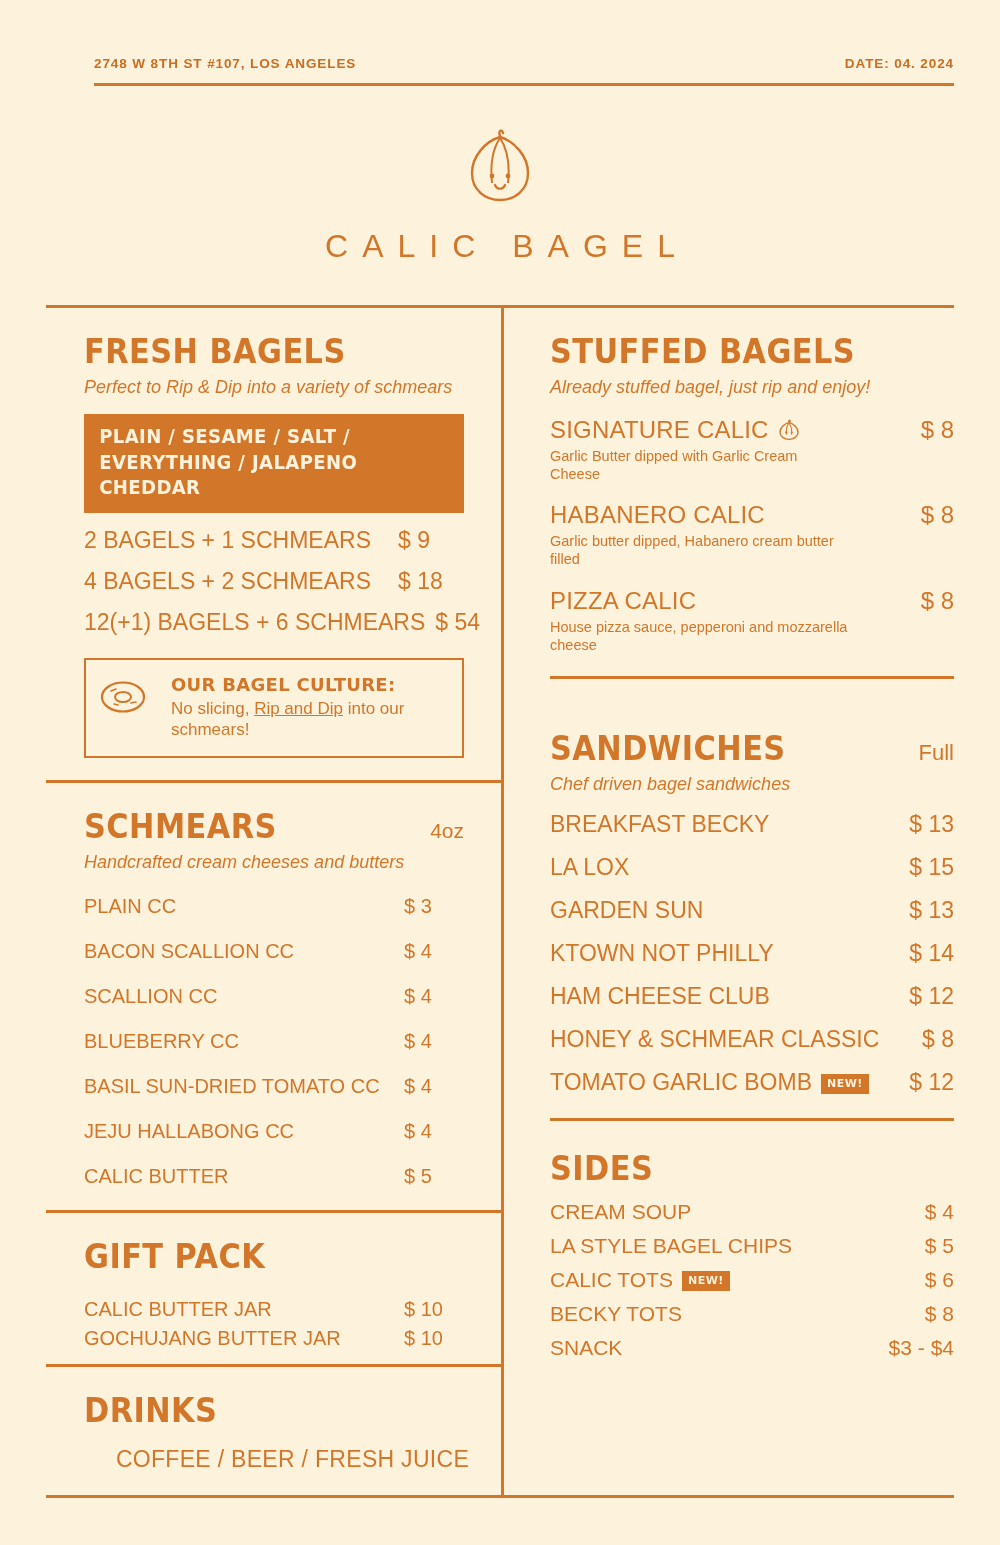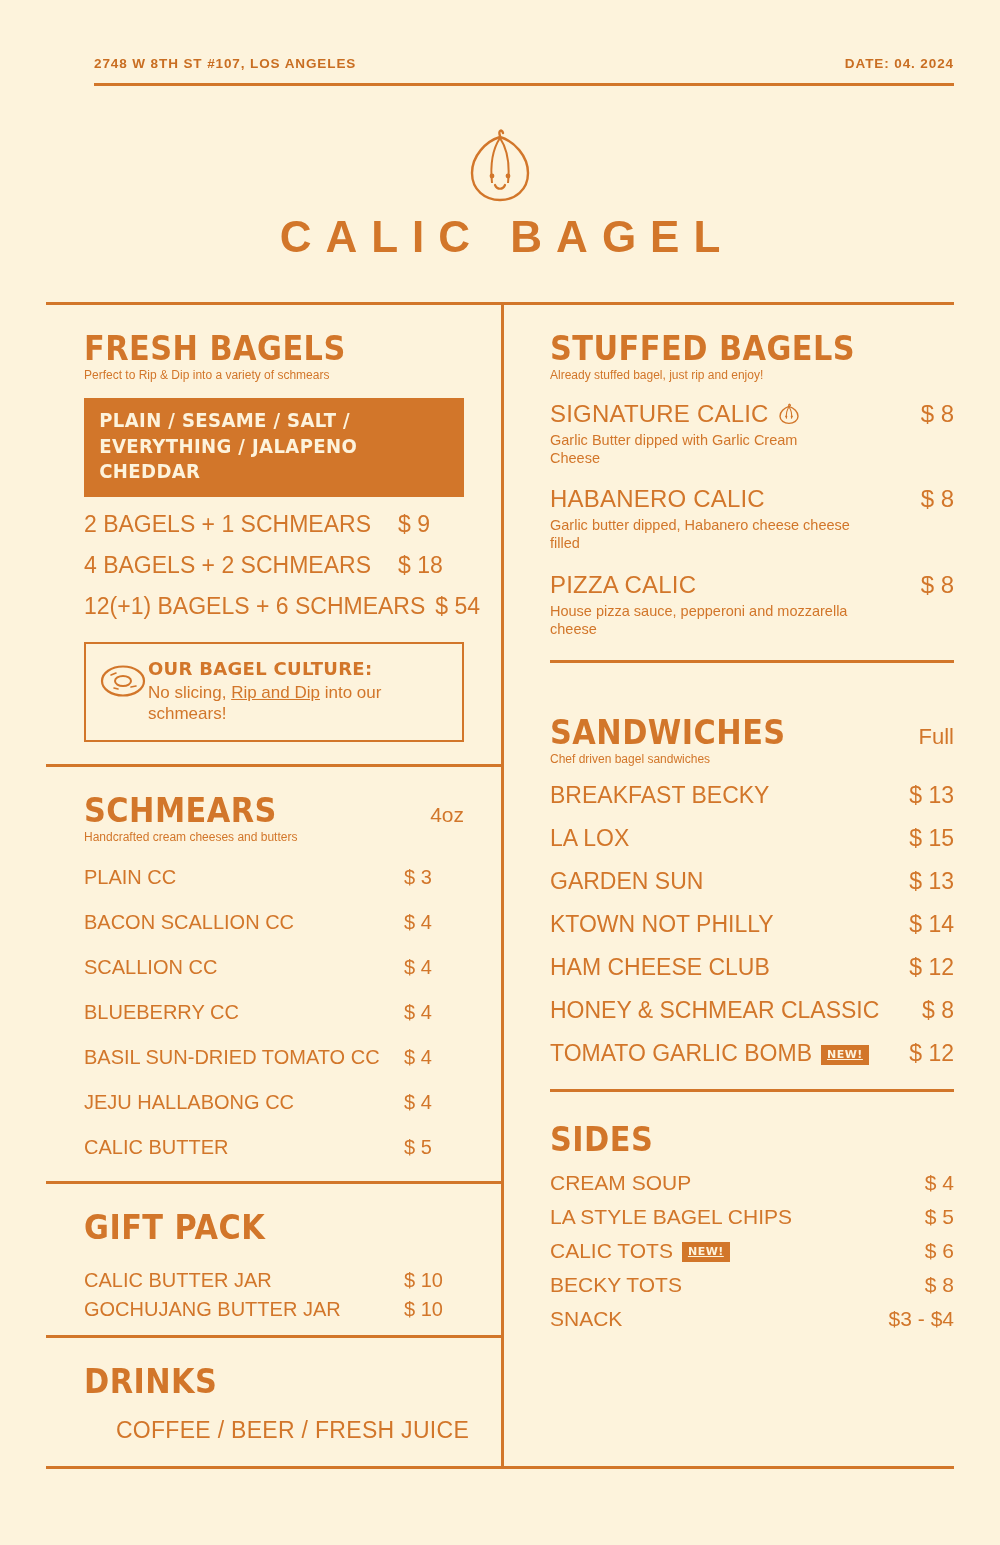--- a/index.html
+++ b/index.html
@@ -42,22 +42,23 @@
   
   .logo-wrap {
     text-align: center;
     padding-top: 42px;
   }
   .logo-mark {
     display: inline-block;
     line-height: 0;
   }
   .brand {
-    font-size: 44px;
-    font-weight: bold;
+    margin-top: 16px;
+    font-size: 32px;
+    font-weight: normal;
     letter-spacing: 14px;
     color: #D2762A;
     text-indent: 14px;
   }
 
   
   .rule-top {
     margin-top: 40px;
     border-top: 3px solid #D2762A;
   }
@@ -92,22 +93,24 @@
     margin: 0;
     font-size: 33px;
     font-weight: bold;
     letter-spacing: 0.5px;
     color: #D2762A;
     font-family: "DejaVu Sans", sans-serif;
     transform: scaleX(0.92);
     transform-origin: left center;
   }
   .sect-sub {
-    font-size: 12px;
+    margin-top: 6px;
+    font-size: 18px;
     color: #D2762A;
+    font-style: italic;
   }
 
   
   .flavor-band {
     margin-top: 16px;
     background: #D2762A;
     color: #FDF3DC;
     padding: 10px 16px 12px 16px;
     font-size: 19px;
     font-weight: bold;
@@ -140,21 +143,21 @@
   .combo-list { width: 380px; }
 
   
   .culture {
     margin-top: 22px;
     border: 2px solid #D2762A;
     width: 380px;
     box-sizing: border-box;
     padding: 14px 14px 16px 14px;
     display: flex;
-    gap: 2px;
+    gap: 25px;
     align-items: flex-start;
   }
   .culture-title {
     font-size: 18px;
     font-weight: bold;
     font-family: "DejaVu Sans", sans-serif;
     letter-spacing: 0.3px;
   }
   .culture-text {
     margin-top: 3px;
@@ -229,21 +232,20 @@
     display: inline-block;
     background: #D2762A;
     color: #FDF3DC;
     font-size: 11px;
     font-weight: bold;
     letter-spacing: 0.5px;
     padding: 3px 6px 4px 6px;
     margin-left: 9px;
     vertical-align: middle;
     font-family: "DejaVu Sans", sans-serif;
-    text-decoration: underline;
   }
 
   .full-label {
     margin-left: auto;
     font-size: 22px;
   }
   .sect-title-flex {
     display: flex;
     align-items: baseline;
     margin-top: 20px;
@@ -419,21 +421,21 @@
             <span class="item-price">$ 8</span>
           </div>
           <div class="item-desc">Garlic Butter dipped with Garlic Cream Cheese</div>
         </div>
 
         <div class="item">
           <div class="item-top">
             <span class="item-name">HABANERO CALIC</span>
             <span class="item-price">$ 8</span>
           </div>
-          <div class="item-desc">Garlic butter dipped, Habanero cheese cheese filled</div>
+          <div class="item-desc">Garlic butter dipped, Habanero cream butter filled</div>
         </div>
 
         <div class="item">
           <div class="item-top">
             <span class="item-name">PIZZA CALIC</span>
             <span class="item-price">$ 8</span>
           </div>
           <div class="item-desc">House pizza sauce, pepperoni and mozzarella cheese</div>
         </div>
       </div>

